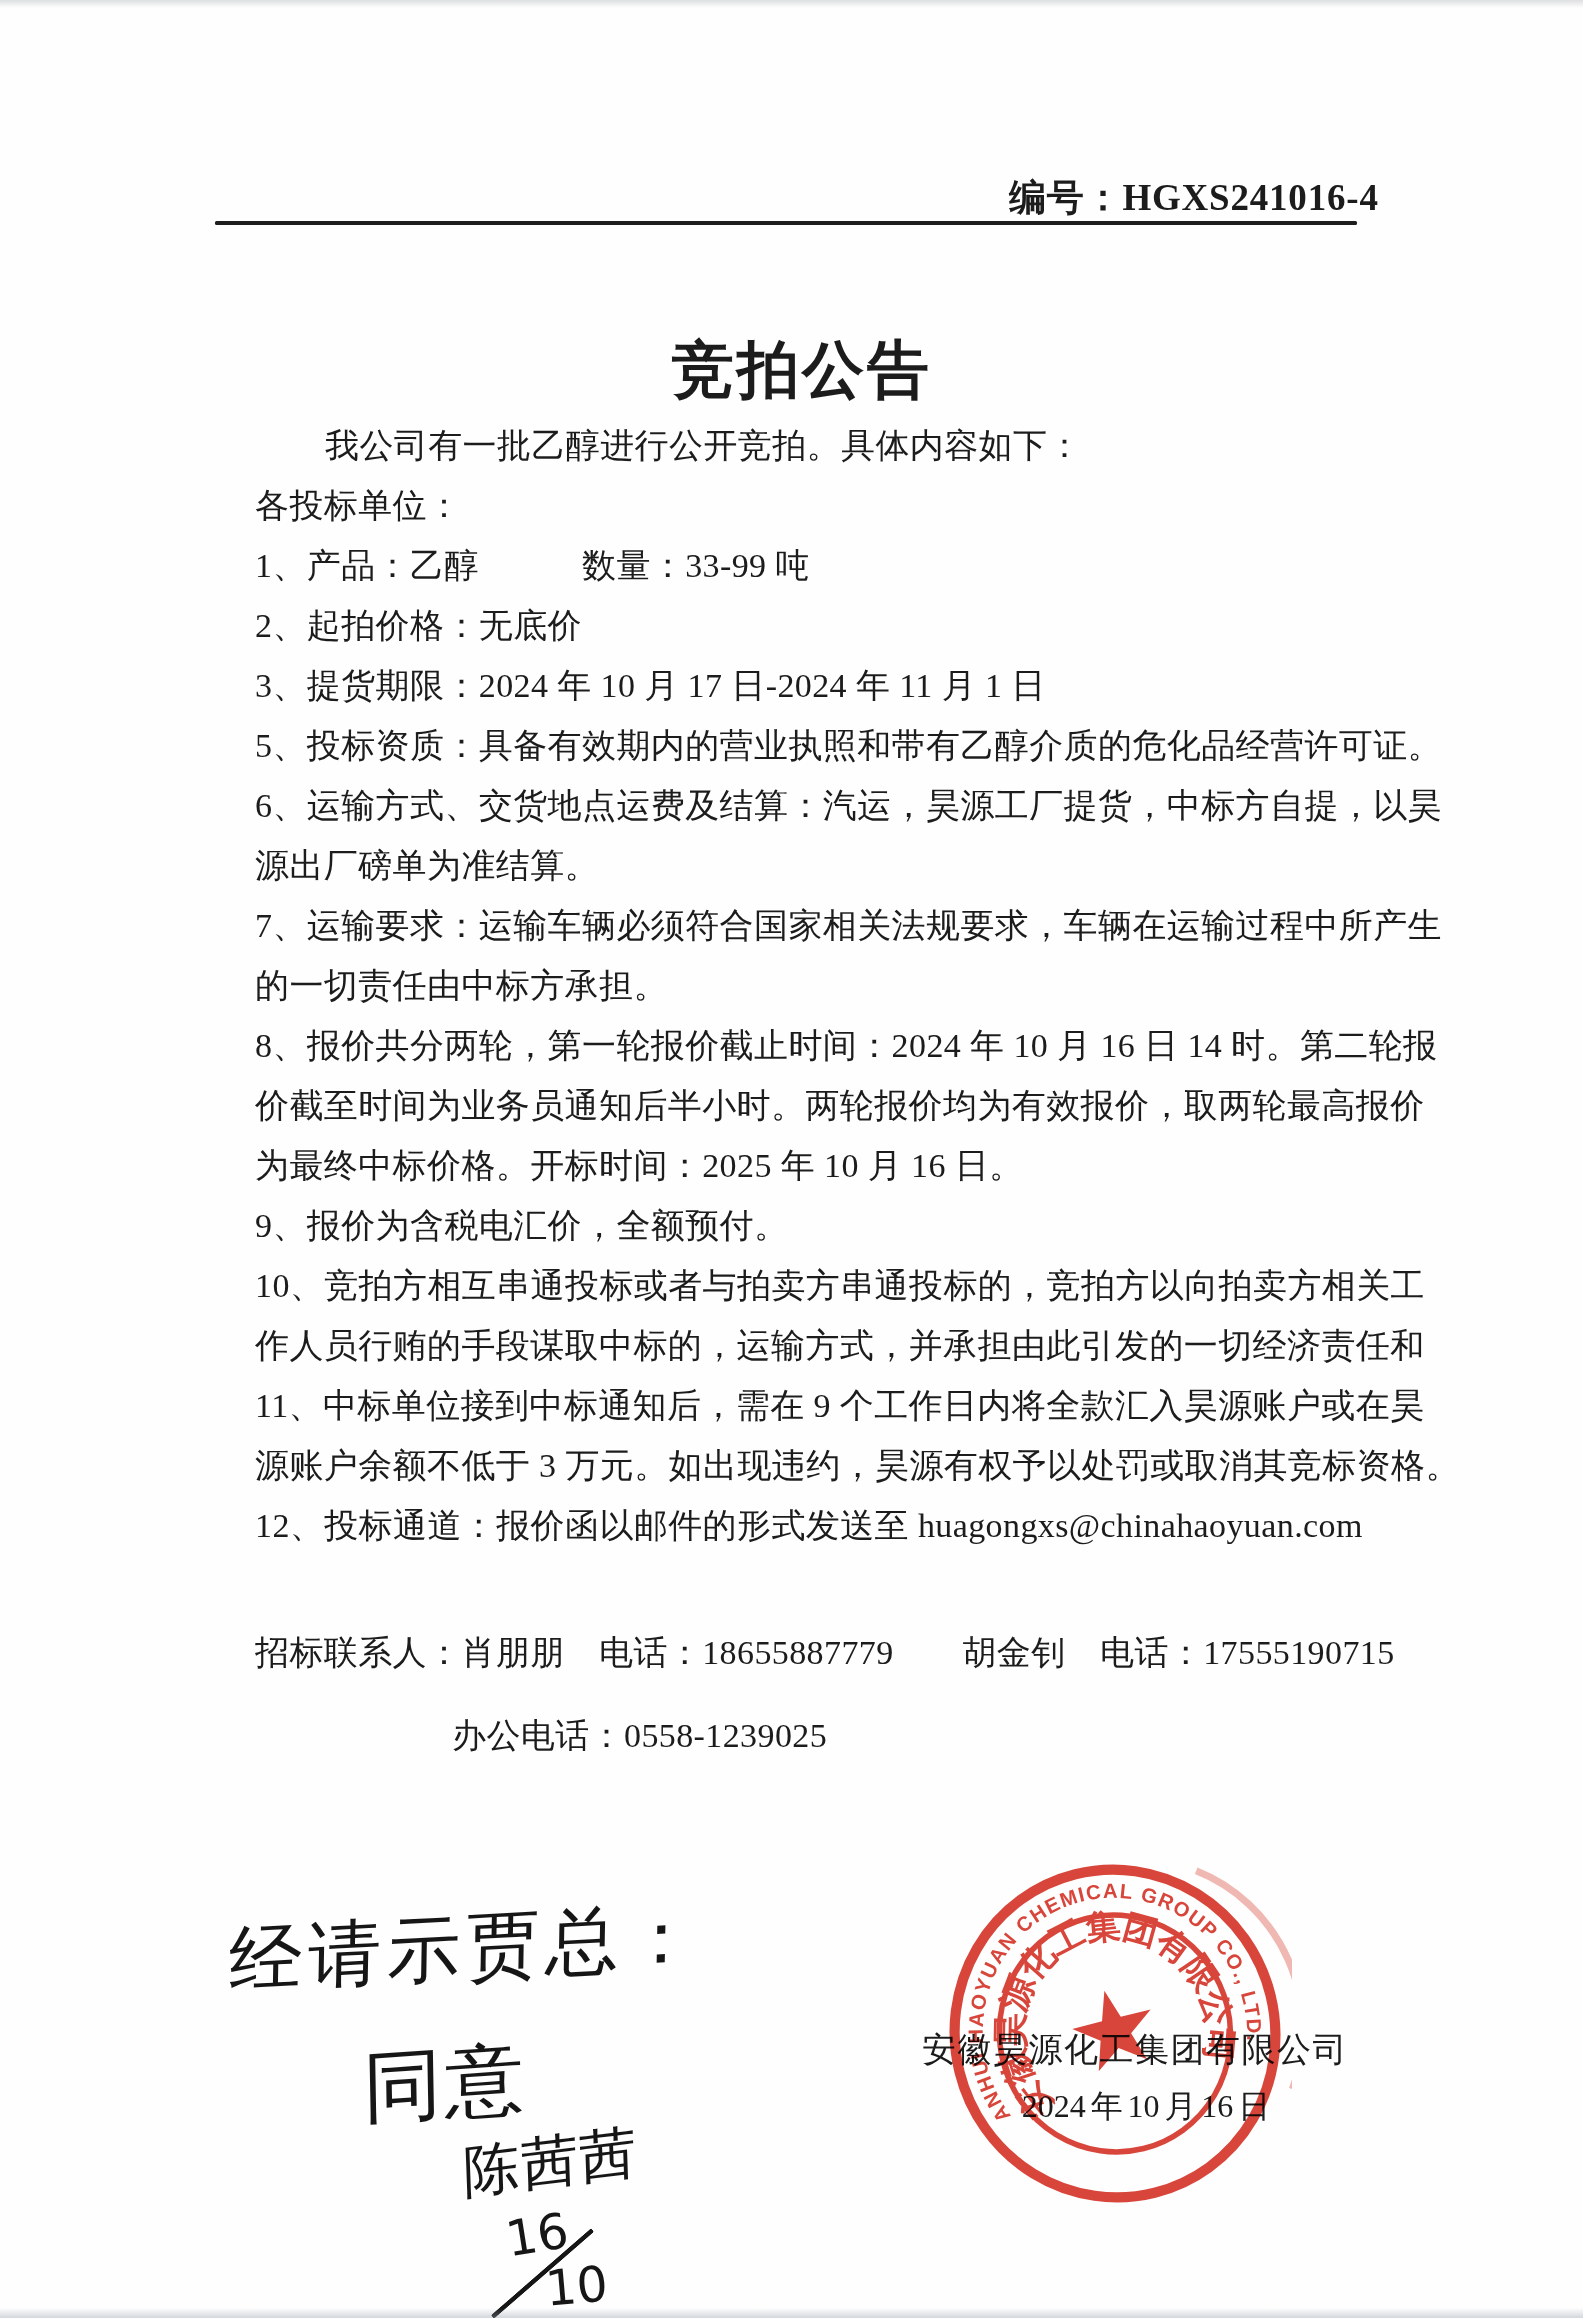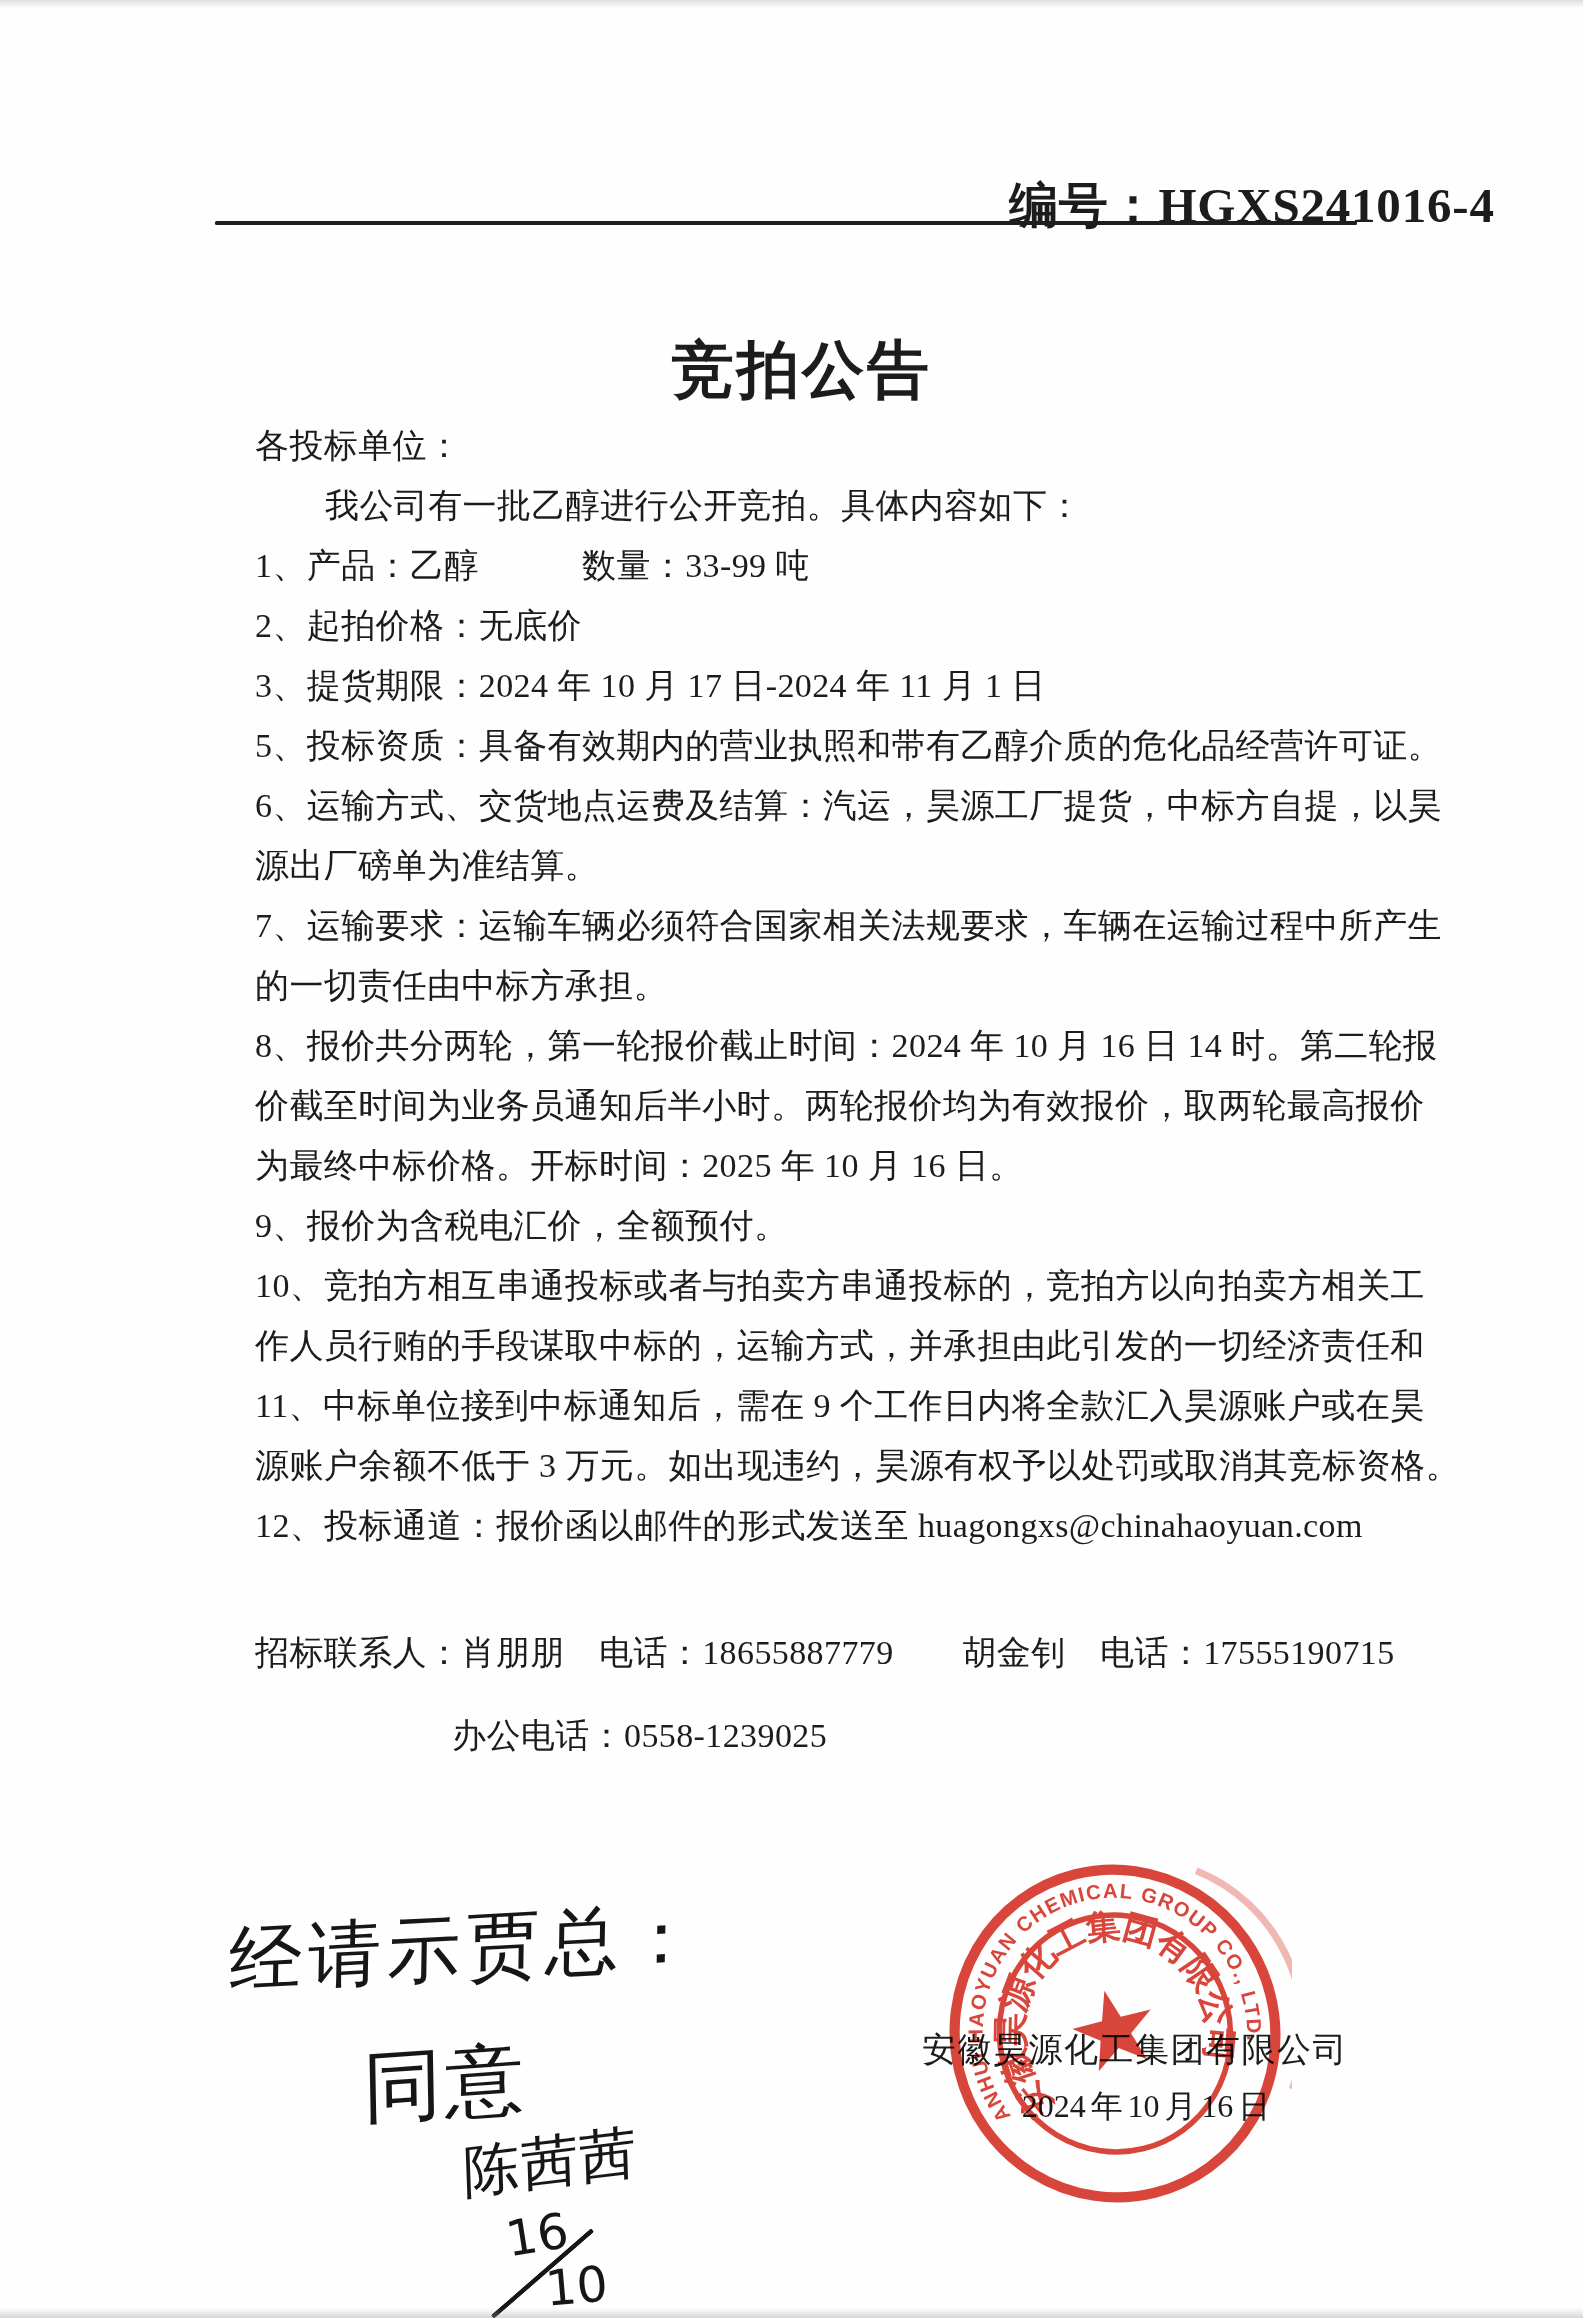--- a/index.html
+++ b/index.html
@@ -21,21 +21,21 @@
     pointer-events: none;
   }
   .scan-bottom-edge {
     position: absolute; left: 0; right: 0; bottom: 0; height: 10.8px;
     background: linear-gradient(0deg, rgba(150,158,168,.45), rgba(150,158,168,0));
   }
 
   .doc-number {
     position: absolute;
     left: 1009px; top: 173px;
-    font-size: 49px; font-weight: 700;
+    font-size: 37px; font-weight: 700;
     letter-spacing: 0.8px;
     white-space: nowrap;
   }
   .header-rule {
     position: absolute;
     left: 215px; top: 221px;
     width: 1142px; height: 3.9px;
     background: #1e1e1e;
     border-radius: 1.5px;
   }
@@ -122,22 +122,22 @@
 </head>
 <body>
 
 <div class="page">
 
   <div class="doc-number">编号：HGXS241016-4</div>
   <div class="header-rule"></div>
   <h1 class="title">竞拍公告</h1>
 
   <div class="body-flow">
+    <p class="line indent">我公司有一批乙醇进行公开竞拍。具体内容如下：</p>
     <p class="line">各投标单位：</p>
-    <p class="line indent">我公司有一批乙醇进行公开竞拍。具体内容如下：</p>
 
     <div>
       <p class="line">1、产品：乙醇　　　数量：33-99 吨</p>
     </div>
     <div>
       <p class="line">2、起拍价格：无底价</p>
     </div>
     <div>
       <p class="line">3、提货期限：2024 年 10 月 17 日-2024 年 11 月 1 日</p>
     </div>

